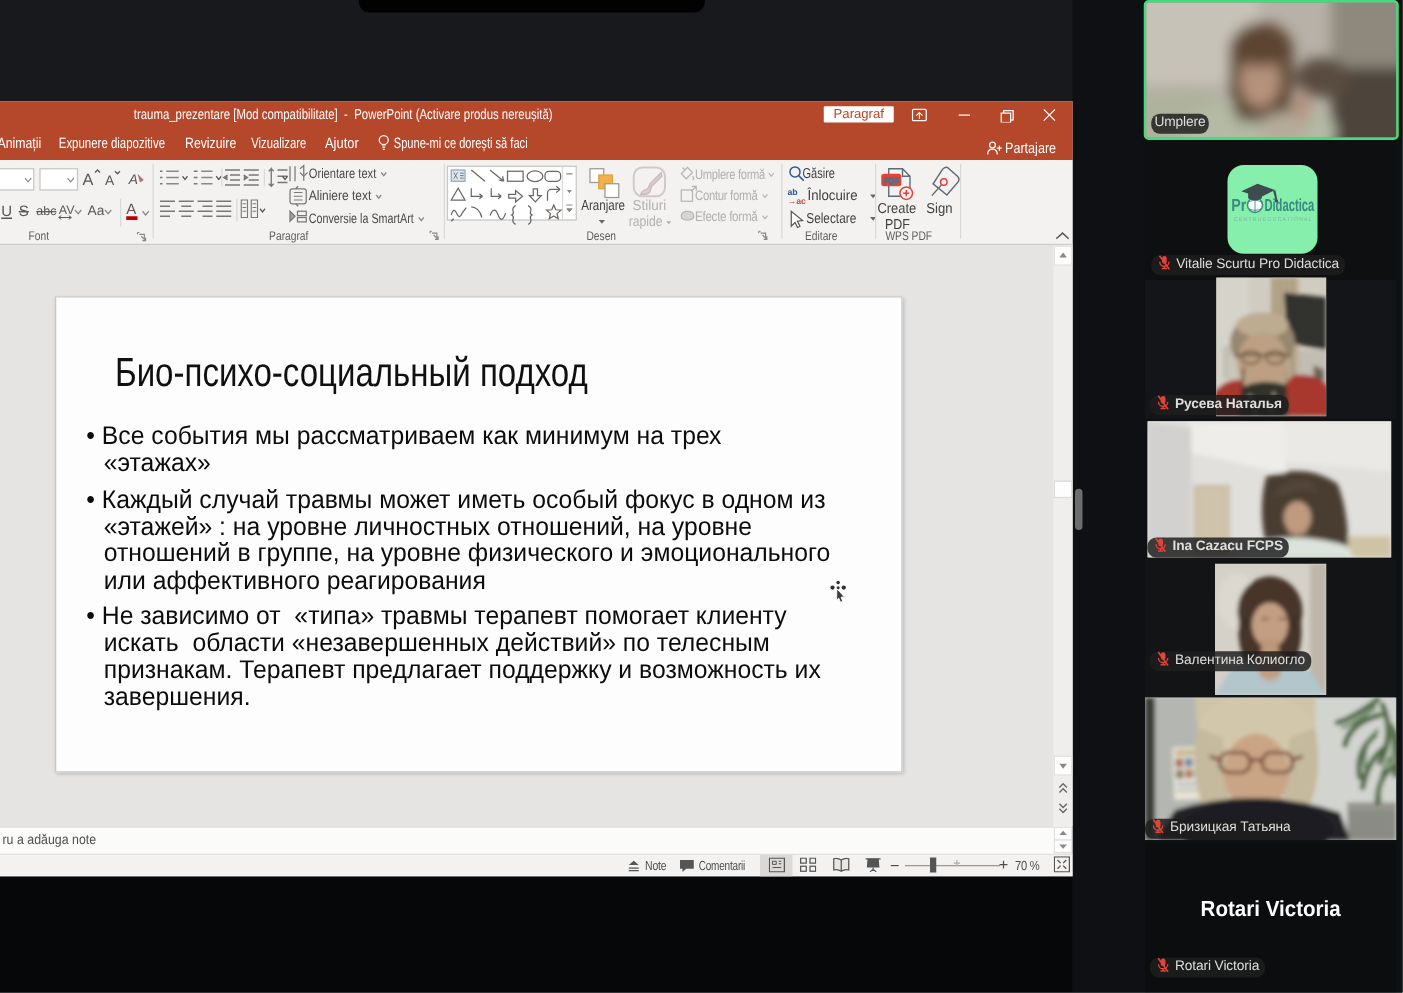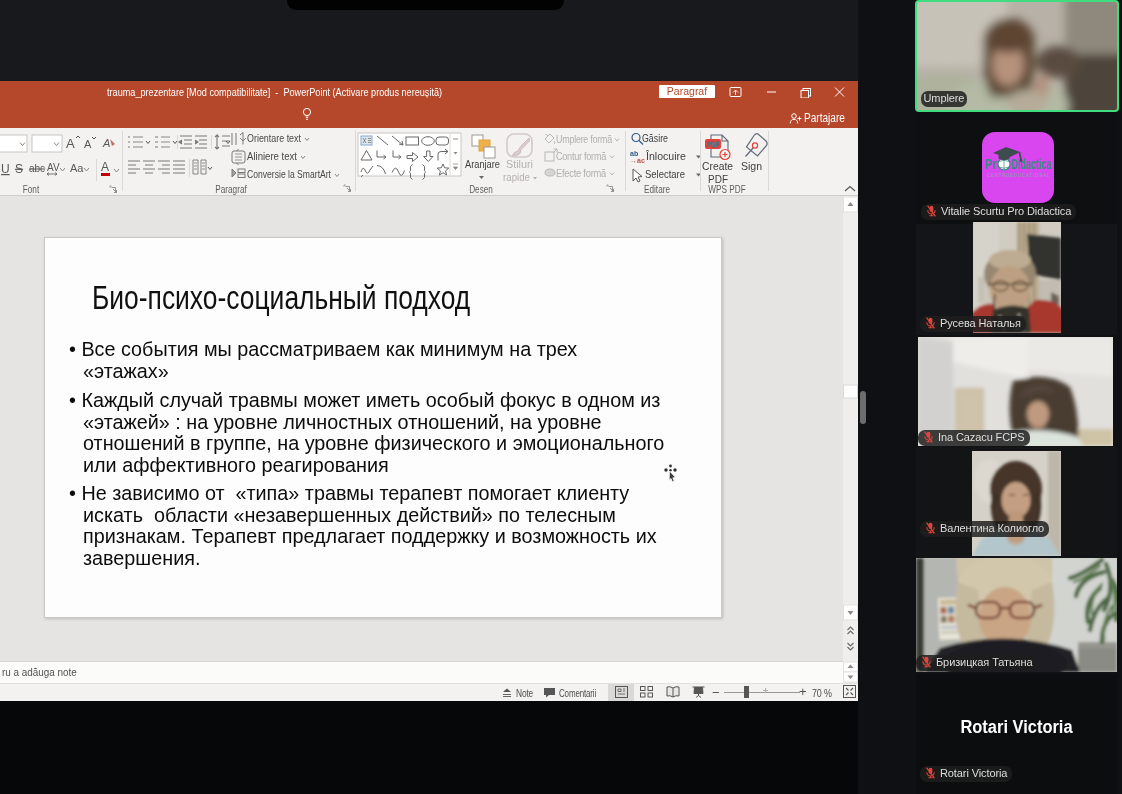--- a/index.html
+++ b/index.html
@@ -49,20 +49,28 @@
   <svg class="abs" style="left:729px; top:86px;" width="120" height="12" viewBox="0 0 120 12">
     <g stroke="#fff" stroke-width="1" fill="none">
       <rect x="1" y="1.5" width="11" height="9" rx="1"></rect>
       <path d="M4 6.5 L6.5 4 L9 6.5 M6.5 4 L6.5 9" stroke-width="0.9"></path>
       <line x1="38" y1="6" x2="47" y2="6"></line>
       <rect x="74" y="2.5" width="7.5" height="7.5"></rect>
       <rect x="72" y="4.5" width="7.5" height="7.5" fill="#b5472b"></rect>
       <path d="M106 1.5 L115 10.5 M115 1.5 L106 10.5"></path>
     </g>
   </svg>
+  <div id="menubar" class="abs">
+    <span class="mitem" style="left:-2px; transform:scaleX(0.82);">Animații</span>
+    <span class="mitem" style="left:47px; transform:scaleX(0.763);">Expunere diapozitive</span>
+    <span class="mitem" style="left:148px; transform:scaleX(0.82);">Revizuire</span>
+    <span class="mitem" style="left:201px; transform:scaleX(0.752);">Vizualizare</span>
+    <span class="mitem" style="left:260px; transform:scaleX(0.86);">Ajutor</span>
+    <span class="mitem" style="left:315px; transform:scaleX(0.74);">Spune-mi ce dorești să faci</span>
+  </div>
 
   <svg class="abs" style="left:301px; top:107px;" width="12" height="14" viewBox="0 0 12 14">
     <g stroke="#fff" stroke-width="1" fill="none">
       <circle cx="6" cy="5" r="3.6"></circle>
       <path d="M4.5 8.8 h3 M4.8 10.6 h2.4 M5.2 12.4 h1.6"></path>
     </g>
   </svg>
 
   <svg class="abs" style="left:789px; top:112px;" width="13" height="13" viewBox="0 0 13 13">
     <g stroke="#fff" stroke-width="1" fill="none">
@@ -412,21 +420,21 @@
           <ellipse cx="91" cy="62" rx="16" ry="22" fill="#b6927c"></ellipse>
           <ellipse cx="91" cy="42" rx="17" ry="9" fill="#5d4533"></ellipse>
           <path d="M112 102 Q116 80 126 70 Q136 78 128 102 Z" fill="#b28f7b"></path>
           <ellipse cx="110" cy="100" rx="20" ry="12" fill="#b5ab98"></ellipse>
         </g>
       </svg>
     </div>
     <div class="nlabel" style="left:921px; top:91px; padding:0 3px 0 2.5px;">Umplere</div>
 
     <div class="abs" style="left:916px; top:113px; width:201px; height:111px; background:#0e0f11;"></div>
-    <div class="abs" style="left:982px; top:132px; width:72px; height:71px; background:#d946ef; border-radius:13px;">
+    <div class="abs" style="left:982px; top:132px; width:72px; height:71px; background:#86efac; border-radius:13px;">
       <svg width="72" height="71" viewBox="0 0 72 71">
         <g font-family="Liberation Sans" font-weight="bold" fill="#3a8a80">
           <text x="3" y="37" font-size="14" textLength="12" lengthAdjust="spacingAndGlyphs">Pr</text>
           <circle cx="22" cy="32" r="6" fill="#fff" stroke="#3a8a80" stroke-width="1.2"></circle>
           <path d="M17 29.5 q5 -2.5 10 0 M17 35 q5 2.5 10 0 M22 26 v12" stroke="#3a8a80" stroke-width="0.7" fill="none"></path>
           <text x="29.5" y="37" font-size="14" textLength="40" lengthAdjust="spacingAndGlyphs">Didactica</text>
           <path d="M11 21 l13 -6 l14 5 l-12 6 z" fill="#3e4b4f"></path>
           <path d="M16.5 22 l0 4.5 q5.5 3.5 11 0 l0 -4 z" fill="#3e4b4f"></path>
           <path d="M36.5 20.5 l1.8 7 l1.4 -0.4 l-1.4 -7 z" fill="#3e4b4f"></path>
           <circle cx="39" cy="28.5" r="1.4" fill="#3e4b4f"></circle>
@@ -471,21 +479,21 @@
               <circle cx="27" cy="95" r="1.2"></circle>
               <circle cx="37" cy="101" r="1.2"></circle>
               <circle cx="46" cy="93" r="1.2"></circle>
               <circle cx="31" cy="107" r="1.2"></circle>
               <circle cx="44" cy="106" r="1.2"></circle>
             </g>
           <path d="M22 72 q-2 14 0 24" stroke="#3a3026" stroke-width="1.5" fill="none"></path>
         </g>
       </svg>
     </div>
-    <div class="nlabel" style="left:920px; top:316px;"><span class="mi"><svg width="11" height="12" viewBox="0 0 11 12">
+    <div class="nlabel" style="left:920px; top:316px;font-weight:bold;"><span class="mi"><svg width="11" height="12" viewBox="0 0 11 12">
             <rect x="3.6" y="0.8" width="3.8" height="6.2" rx="1.9" fill="#e0443a"></rect>
             <path d="M1.8 5.3 a3.7 3.7 0 0 0 7.4 0 M5.5 9 v1.6 M3.4 10.8 h4.2" stroke="#e0443a" fill="none" stroke-width="1.1"></path>
             <line x1="1.6" y1="0.6" x2="9.4" y2="11.4" stroke="#e0443a" stroke-width="1.3"></line>
           </svg></span>Русева Наталья</div>
 
     <div class="abs" style="left:916px; top:336px; width:201px; height:111px; background:#101113;"></div>
     <div class="abs" style="left:918px; top:337px; width:195px; height:109px; overflow:hidden; background:#e5e3df;">
       <svg width="195" height="109" viewBox="0 0 195 109">
         <defs>
             <filter id="b4" x="-30%" y="-30%" width="160%" height="160%">
@@ -501,21 +509,21 @@
           <rect x="40" y="54" width="23" height="50" fill="#cfc3ab"></rect>
           <rect x="155" y="92" width="40" height="17" fill="#cfc3a5"></rect>
           <path d="M95 44 Q88 70 95 100 L105 109 L160 109 Q162 75 152 50 Q135 38 115 40 Z" fill="#4a3c33"></path>
           <ellipse cx="120" cy="77" rx="11" ry="13" fill="#bf9a7f"></ellipse>
           <path d="M100 60 q10 -16 30 -12 l8 10 q-15 -6 -25 0 z" fill="#52443a"></path>
           <path d="M112 88 q8 6 16 0" stroke="#a5846d" stroke-width="2" fill="none"></path>
           <path d="M70 109 L85 97 Q125 88 160 100 L165 109 Z" fill="#dbe4dc"></path>
         </g>
       </svg>
     </div>
-    <div class="nlabel" style="left:918px; top:430px;"><span class="mi"><svg width="11" height="12" viewBox="0 0 11 12">
+    <div class="nlabel" style="left:918px; top:430px;font-weight:bold;"><span class="mi"><svg width="11" height="12" viewBox="0 0 11 12">
             <rect x="3.6" y="0.8" width="3.8" height="6.2" rx="1.9" fill="#e0443a"></rect>
             <path d="M1.8 5.3 a3.7 3.7 0 0 0 7.4 0 M5.5 9 v1.6 M3.4 10.8 h4.2" stroke="#e0443a" fill="none" stroke-width="1.1"></path>
             <line x1="1.6" y1="0.6" x2="9.4" y2="11.4" stroke="#e0443a" stroke-width="1.3"></line>
           </svg></span>Ina Cazacu FCPS</div>
 
     <div class="abs" style="left:916px; top:447px; width:201px; height:111px; background:#131416;"></div>
     <div class="abs" style="left:972px; top:451px; width:89px; height:105px; overflow:hidden; background:#d7d1c5;">
       <svg width="89" height="105" viewBox="0 0 89 105">
         <defs>
             <filter id="b5" x="-30%" y="-30%" width="160%" height="160%">

